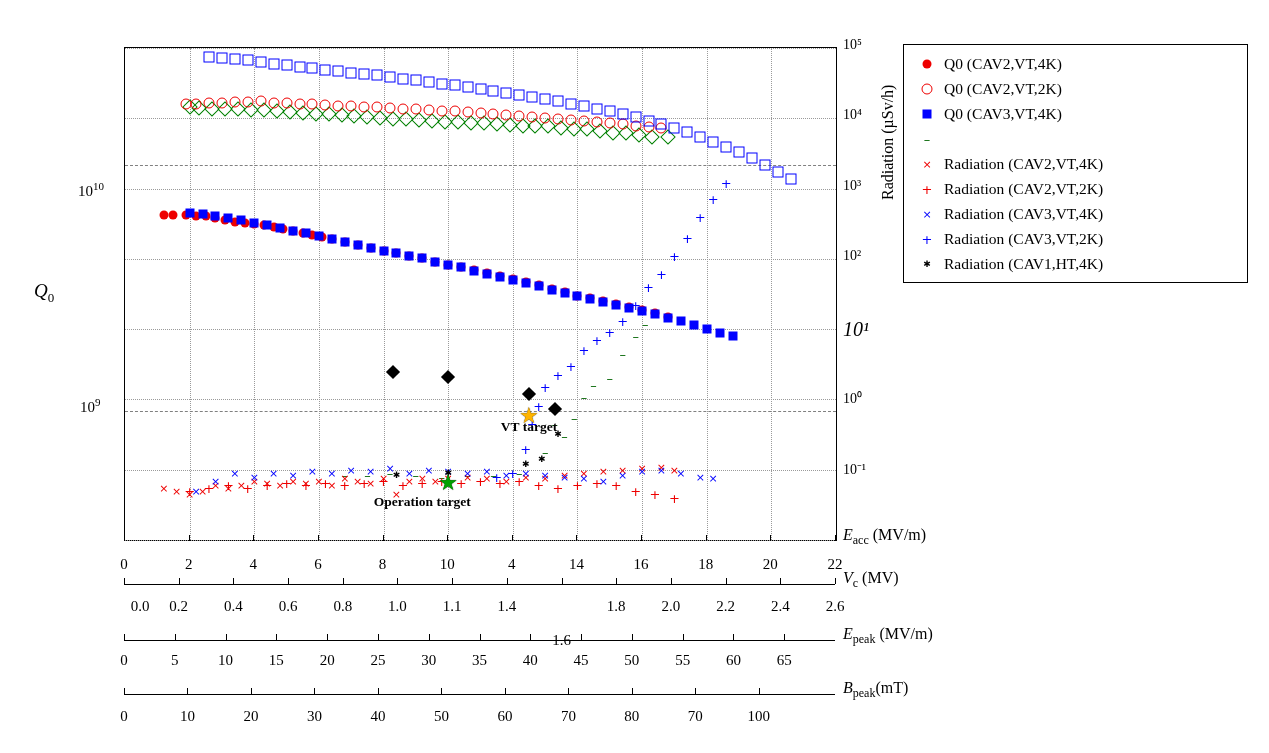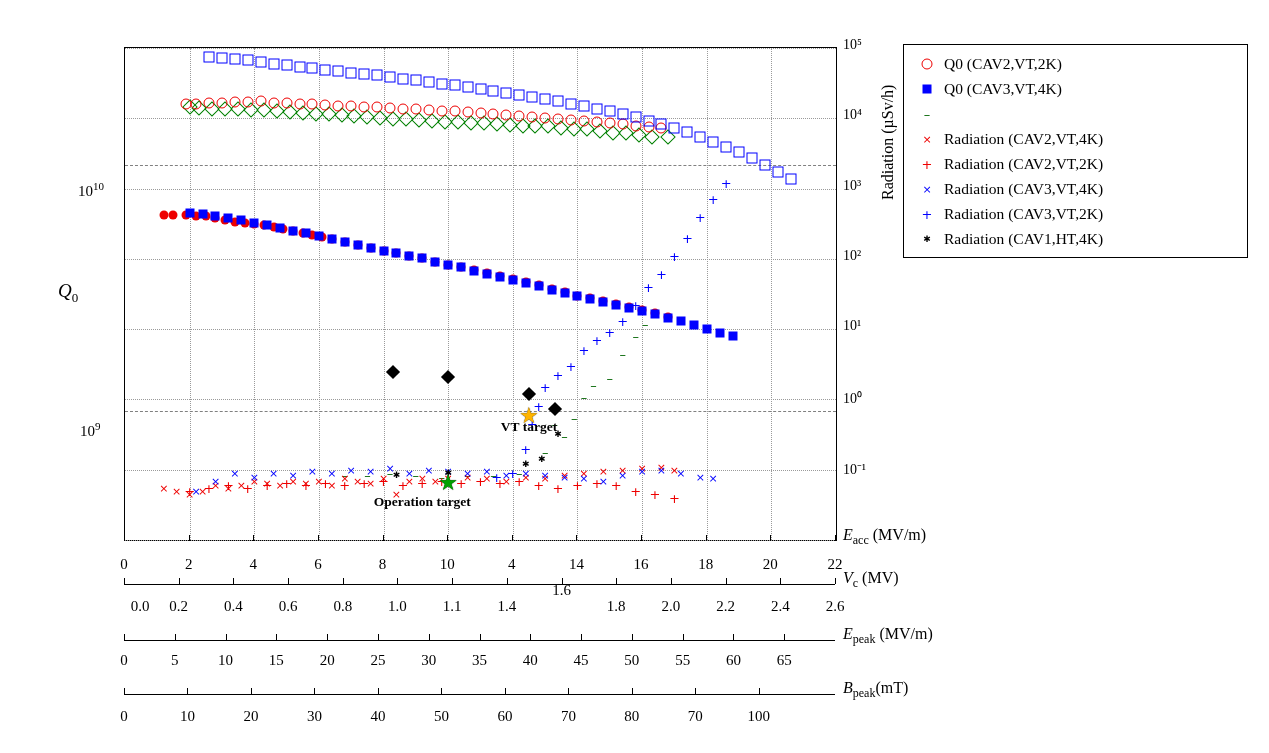--- a/index.html
+++ b/index.html
@@ -30,21 +30,21 @@
   .star{position:absolute;transform:translate(-50%,-50%);font-size:22px;line-height:1;}
 
   
   .tick{position:absolute;font-size:15px;transform:translateX(-50%);}
   .ylab{position:absolute;font-size:15px;}
   .axis-title{position:absolute;font-size:16px;}
   .axis-line{position:absolute;height:0;border-top:1px solid #000;}
   .atick{position:absolute;width:0;border-left:1px solid #000;}
 
   
-  #ytitle{position:absolute;left:34px;top:280px;font-size:19px;margin-left:24px;}
+  #ytitle{position:absolute;left:34px;top:280px;font-size:19px;}
   #y2title{position:absolute;left:879px;top:200px;font-size:16px;transform:rotate(-90deg);transform-origin:0 0;white-space:nowrap;}
 
   
   .legend{position:absolute;left:903px;top:44px;width:345px;border:1px solid #000;background:#fff;padding:6px 8px 6px 6px;box-sizing:border-box;}
   .lrow{display:flex;align-items:center;height:25px;}
   .lmark{width:34px;text-align:center;flex:0 0 34px;position:relative;height:20px;}
   .ltext{font-size:15.5px;white-space:nowrap;}
   .lm-center{position:absolute;left:50%;top:50%;transform:translate(-50%,-50%);}
 
   .annot{position:absolute;font-size:13.5px;font-weight:bold;}
@@ -426,21 +426,21 @@
       <div class="glyph st-g mk-pt" title="Radiation (CAV1,HT,4K)" style="color: rgb(0, 0, 0); left: 400.745px; top: 416.149px;">✱</div>
       <div class="glyph st-g mk-pt" title="Radiation (CAV1,HT,4K)" style="color: rgb(0, 0, 0); left: 416.905px; top: 411.444px;">✱</div>
       <div class="glyph st-g mk-pt" title="Radiation (CAV1,HT,4K)" style="color: rgb(0, 0, 0); left: 433.064px; top: 386.209px;">✱</div>
       <div class="star" style="color: rgb(255, 180, 0); left: 403.977px; top: 367.733px; text-shadow: rgb(0, 0, 0) 0px 0px 1px;">★</div>
       <div class="star" style="color: rgb(0, 160, 0); left: 323.182px; top: 435.31px; text-shadow: rgb(0, 0, 0) 0px 0px 1px;">★</div>
       <div class="annot" style="left: 403.977px; top: 379.485px; transform: translate(-50%, -50%); white-space: nowrap;">VT target</div>
       <div class="annot" style="left: 297.327px; top: 453.539px; transform: translate(-50%, -50%); white-space: nowrap;">Operation target</div>
     </div>
 
   <div class="ylab" id="ylab1" style="left:78px;top:180px;">10<sup style="font-size:11px;">10</sup></div>
-  <div class="ylab" id="ylab2" style="left:80px;top:420px;">10<sup style="font-size:11px;">9</sup></div>
+  <div class="ylab" id="ylab2" style="left:80px;top:396px;">10<sup style="font-size:11px;">9</sup></div>
 
   <div id="axes-host">
       <div class="atick" style="left: 124px; top: 535px; height: 6px;"></div>
       <div class="tick" style="left: 124px; top: 556px;">0</div>
       <div class="atick" style="left: 188.636px; top: 535px; height: 6px;"></div>
       <div class="tick" style="left: 188.636px; top: 556px;">2</div>
       <div class="atick" style="left: 253.273px; top: 535px; height: 6px;"></div>
       <div class="tick" style="left: 253.273px; top: 556px;">4</div>
       <div class="atick" style="left: 317.909px; top: 535px; height: 6px;"></div>
       <div class="tick" style="left: 317.909px; top: 556px;">6</div>
@@ -472,21 +472,21 @@
       <div class="tick" style="left: 288.077px; top: 598px;">0.6</div>
       <div class="atick" style="left: 342.769px; top: 578px; height: 6px;"></div>
       <div class="tick" style="left: 342.769px; top: 598px;">0.8</div>
       <div class="atick" style="left: 397.462px; top: 578px; height: 6px;"></div>
       <div class="tick" style="left: 397.462px; top: 598px;">1.0</div>
       <div class="atick" style="left: 452.154px; top: 578px; height: 6px;"></div>
       <div class="tick" style="left: 452.154px; top: 598px;">1.1</div>
       <div class="atick" style="left: 506.846px; top: 578px; height: 6px;"></div>
       <div class="tick" style="left: 506.846px; top: 598px;">1.4</div>
       <div class="atick" style="left: 561.538px; top: 578px; height: 6px;"></div>
-      <div class="tick" style="left: 561.538px; top: 582px;">1.6</div>
+      <div class="tick" style="left: 561.538px; top: 632px;">1.6</div>
       <div class="atick" style="left: 616.231px; top: 578px; height: 6px;"></div>
       <div class="tick" style="left: 616.231px; top: 598px;">1.8</div>
       <div class="atick" style="left: 670.923px; top: 578px; height: 6px;"></div>
       <div class="tick" style="left: 670.923px; top: 598px;">2.0</div>
       <div class="atick" style="left: 725.615px; top: 578px; height: 6px;"></div>
       <div class="tick" style="left: 725.615px; top: 598px;">2.2</div>
       <div class="atick" style="left: 780.308px; top: 578px; height: 6px;"></div>
       <div class="tick" style="left: 780.308px; top: 598px;">2.4</div>
       <div class="atick" style="left: 835px; top: 578px; height: 6px;"></div>
       <div class="tick" style="left: 835px; top: 598px;">2.6</div>
@@ -543,20 +543,26 @@
       <div class="atick" style="left: 695.339px; top: 688px; height: 6px;"></div>
       <div class="tick" style="left: 695.339px; top: 708px;">70</div>
       <div class="atick" style="left: 758.821px; top: 688px; height: 6px;"></div>
       <div class="tick" style="left: 758.821px; top: 708px;">100</div>
       <div class="axis-title" style="left: 843px; top: 679px; white-space: nowrap;"><i>B</i><sub style="font-size:12px;">peak</sub>(mT)</div>
     </div>
 
   <div class="legend" id="legend">
       <div class="lrow">
         <div class="lmark">
+          <div class="mk ci fill lm-center" style="background: rgb(238, 0, 0); position: absolute; left: 50%; top: 50%; transform: translate(-50%, -50%);"></div>
+        </div>
+        <div class="ltext">Q0 (CAV2,VT,4K)</div>
+      </div>
+      <div class="lrow">
+        <div class="lmark">
           <div class="mk ci open lm-center" style="border-color: rgb(238, 0, 0); position: absolute; left: 50%; top: 50%; transform: translate(-50%, -50%);"></div>
         </div>
         <div class="ltext">Q0 (CAV2,VT,2K)</div>
       </div>
       <div class="lrow">
         <div class="lmark">
           <div class="mk sq fill lm-center" style="background: rgb(0, 0, 255); position: absolute; left: 50%; top: 50%; transform: translate(-50%, -50%);"></div>
         </div>
         <div class="ltext">Q0 (CAV3,VT,4K)</div>
       </div>
@@ -594,16 +600,16 @@
           <div class="glyph st-g lm-center" style="color: rgb(0, 0, 0); position: absolute; left: 50%; top: 50%; transform: translate(-50%, -50%);">✱</div>
         </div>
         <div class="ltext">Radiation (CAV1,HT,4K)</div>
       </div>
     </div>
 
 <div style="position: absolute; left: 843px; top: 37px; font-size: 14px;">10⁵</div>
     <div style="position: absolute; left: 843px; top: 107.286px; font-size: 14px;">10⁴</div>
     <div style="position: absolute; left: 843px; top: 177.571px; font-size: 14px;">10³</div>
     <div style="position: absolute; left: 843px; top: 247.857px; font-size: 14px;">10²</div>
-    <div style="position: absolute; left: 843px; top: 318.143px; font-size: 14px;">10¹</div>
+    <div style="position: absolute; left: 843px; top: 318.143px; font-size: 20px; font-style: italic;">10¹</div>
     <div style="position: absolute; left: 843px; top: 388.429px; font-size: 14px;">10⁰</div>
     <div style="position: absolute; left: 843px; top: 458.714px; font-size: 14px;">10⁻¹</div>
   </div>
 
 </body></html>

